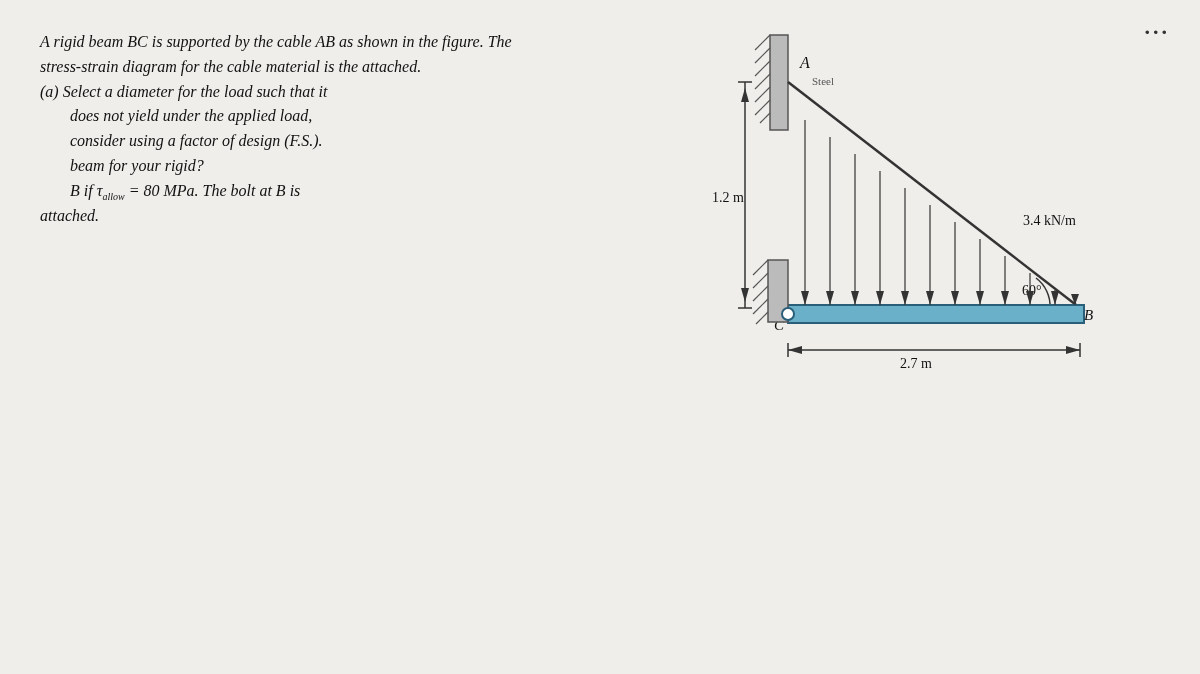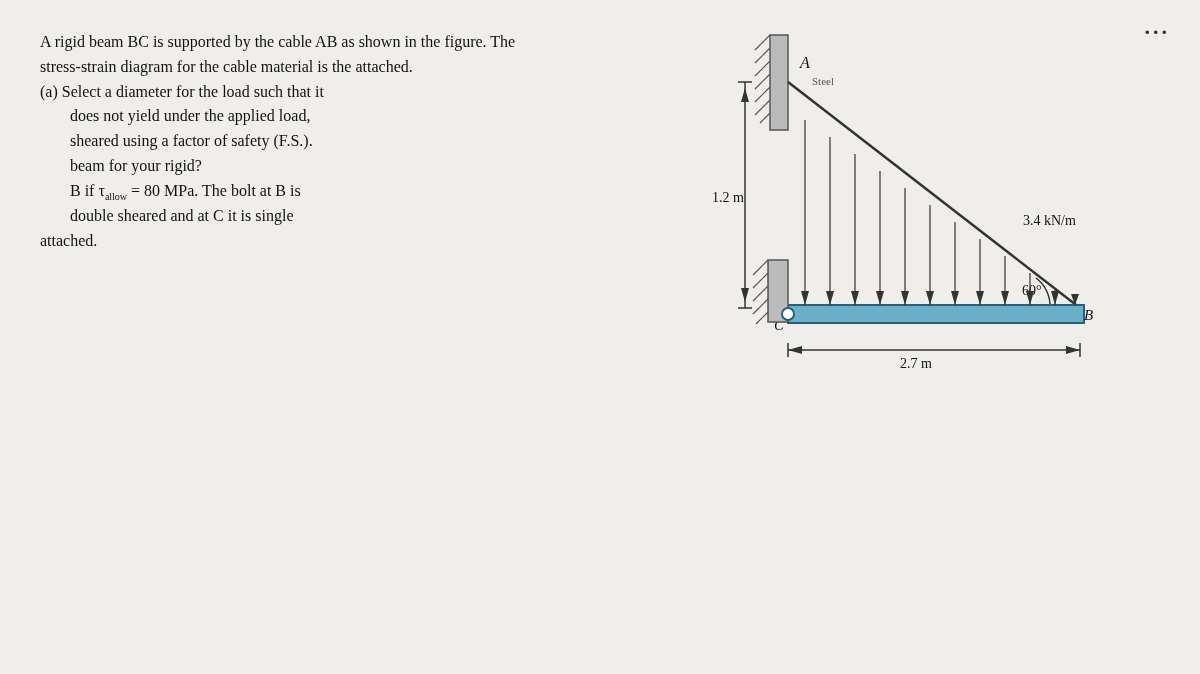--- a/index.html
+++ b/index.html
@@ -32,20 +32,21 @@
       font-size: 17px;
       font-weight: bold;
       margin-bottom: 4px;
       color: #111;
     }
 
     .question-body {
       font-size: 16px;
       color: #111;
       line-height: 1.55;
+      font-style: italic;
     }
 
     .question-body .indent {
       padding-left: 30px;
       display: block;
     }
 
     .diagram-section {
       flex: 1;
       position: relative;
@@ -75,24 +76,23 @@
 <div class="page">
 
   <div class="more-dots">...</div>
 
   <div class="text-section">
     <div class="question-body">
       <span>A rigid beam BC is supported by the cable AB as shown in the figure. The stress-strain diagram for the cable material is the attached.</span>
       <br>
       <span>(a) Select a diameter for the load such that it</span>
       <span class="indent">does not yield under the applied load,</span>
-      <span class="indent">sheared using a factor of safety (F.S.).</span>
+      <span class="indent">consider using a factor of design (F.S.).</span>
       <span class="indent">beam for your rigid?</span>
       <span class="indent">B if τ<sub>allow</sub> = 80 MPa. The bolt at B is</span>
-      <span class="indent">double sheared and at C it is single</span>
       <span>attached.</span>
     </div>
   </div>
 
   <div class="diagram-section">
     <svg width="580" height="430" viewBox="0 0 580 430" style="position:relative; top:0; left:0;">
 
       <rect x="210" y="5" width="18" height="95" fill="#bbb" stroke="#555" stroke-width="1.5"></rect>
 
       <line x1="210" y1="5" x2="195" y2="20" stroke="#555" stroke-width="1.2"></line>

